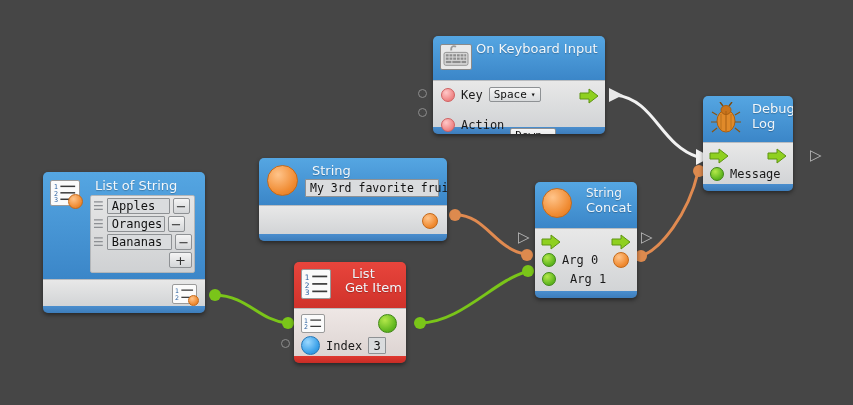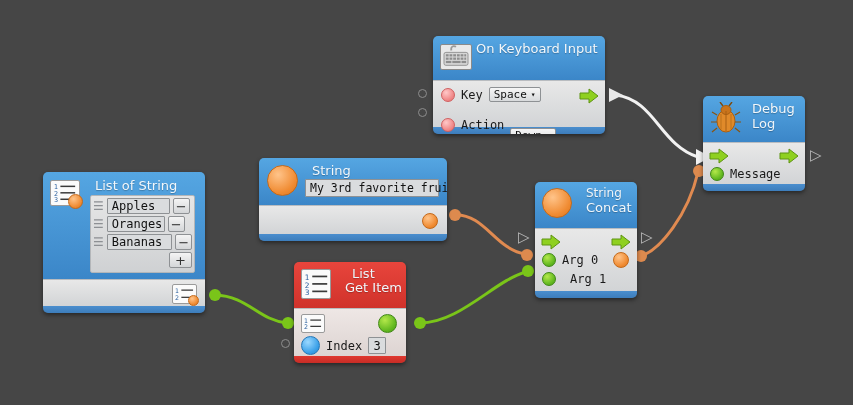--- a/index.html
+++ b/index.html
@@ -256,21 +256,21 @@
       <svg width="20" height="16" style="position:absolute; right:6px; top:7px;">
         <path d="M1 5 H10 V1 L19 8 L10 15 V11 H1 Z" fill="#8fd020" stroke="#5e9412" stroke-width="1"></path>
       </svg>
     </div>
     <div class="node-footer"></div>
   </div>
 
   <div class="empty-socket" style="left:418px; top:89px;"></div>
   <div class="empty-socket" style="left:418px; top:108px;"></div>
 
-  <div class="node" style="left:703px; top:96px; width:102px;">
+  <div class="node" style="left:703px; top:96px; width:90px;">
     <div class="node-header" style="height:46px;">
 
       <svg width="30" height="32" style="position:absolute; left:8px; top:6px;">
         <ellipse cx="15" cy="19" rx="9" ry="11" fill="#e08a2a" stroke="#a85f12" stroke-width="1"></ellipse>
         <ellipse cx="15" cy="8" rx="5" ry="4.5" fill="#c9741c" stroke="#a85f12" stroke-width="1"></ellipse>
         <path d="M12 4 L9 0 M18 4 L21 0" stroke="#7d4a0c" stroke-width="1.4" fill="none"></path>
         <path d="M15 9 V29" stroke="#a85f12" stroke-width="1"></path>
         <path d="M10 12 V27 M20 12 V27" stroke="#b9701a" stroke-width=".9"></path>
         <path d="M6 13 L1 10 M6 20 L0 20 M6 26 L1 30 M24 13 L29 10 M24 20 L30 20 M24 26 L29 30" stroke="#8a5410" stroke-width="1.2" fill="none"></path>
       </svg>

